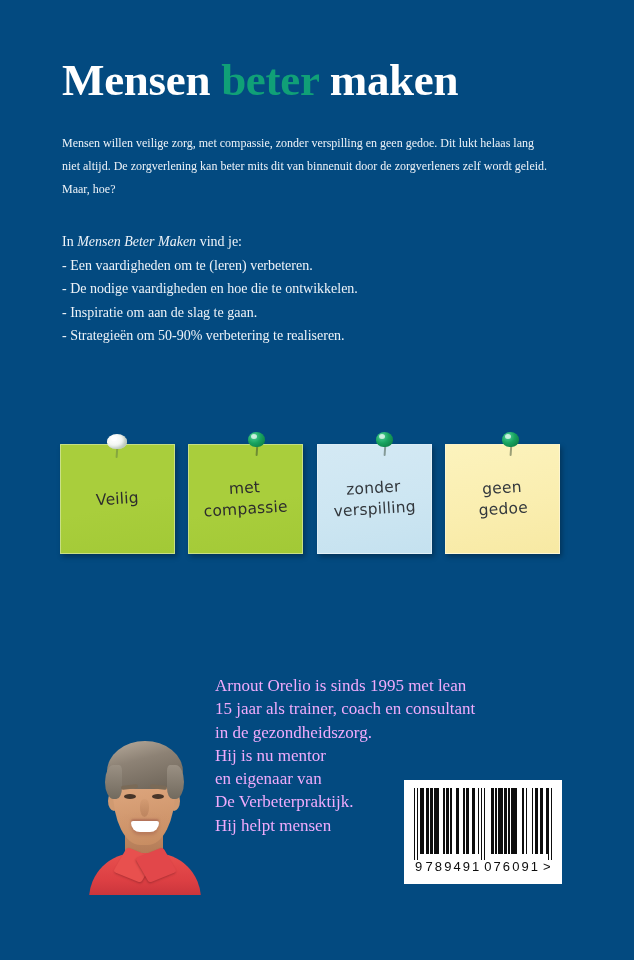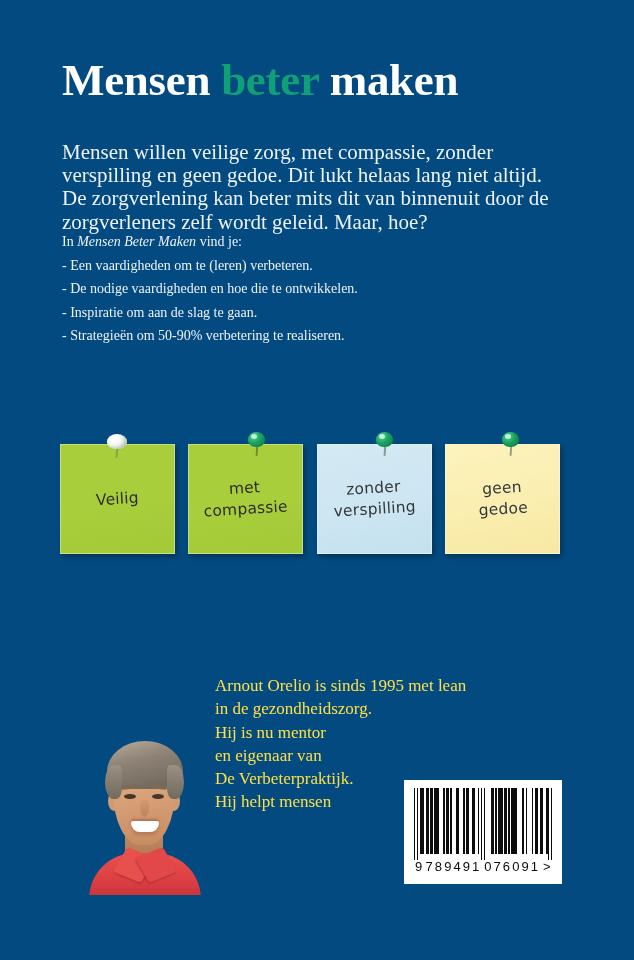--- a/index.html
+++ b/index.html
@@ -30,21 +30,21 @@
     line-height: 1.05;
   }
   .title .accent { color: #10a077; }
 
   
   .intro {
     position: absolute;
     left: 62px;
     top: 120px;
     width: 487px;
-    font-size: 21px;
+    font-size: 12px;
     line-height: 23.2px;
     color: #eef3f8;
   }
 
   
   .listblock {
     position: absolute;
     left: 62px;
     top: 230px;
     width: 480px;
@@ -141,21 +141,21 @@
   .pin.p4 { left: 440px; top: -12px; }
 
   
   .bio {
     position: absolute;
     left: 215px;
     top: 674px;
     width: 295px;
     font-size: 17px;
     line-height: 23.3px;
-    color: #fde047;
+    color: #f0abfc;
   }
   .bio span { display: block; white-space: nowrap; }
 
   
   .photo {
     position: absolute;
     left: 83px;
     top: 733px;
     width: 122px;
     height: 162px;
@@ -336,20 +336,21 @@
     <div class="ph ph-browR"></div>
     <div class="ph ph-eyeL"></div>
     <div class="ph ph-eyeR"></div>
     <div class="ph ph-nose"></div>
     <div class="ph ph-cheek"></div>
     <div class="ph ph-mouth"></div>
   </div>
 
   <div class="bio">
     <span>Arnout Orelio is sinds 1995 met  lean</span>
+    <span>15 jaar als trainer, coach en consultant</span>
     <span>in de gezondheidszorg.</span>
     <span>Hij is nu mentor</span>
     <span>en eigenaar van</span>
     <span>De Verbeterpraktijk.</span>
     <span>Hij helpt mensen</span>
   </div>
 
   <div class="barcode">
     <div class="bars" id="bars">
         <i class="tall" style="width: 1.55px;"></i>

